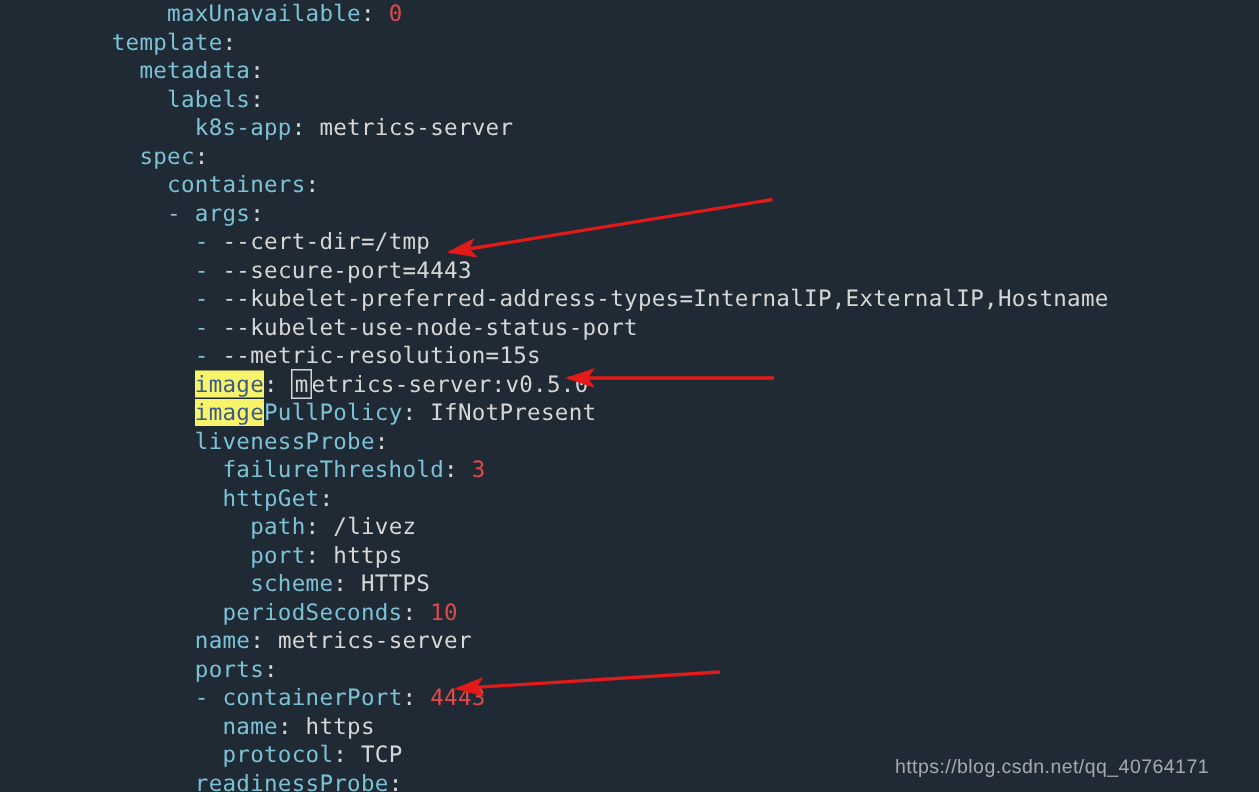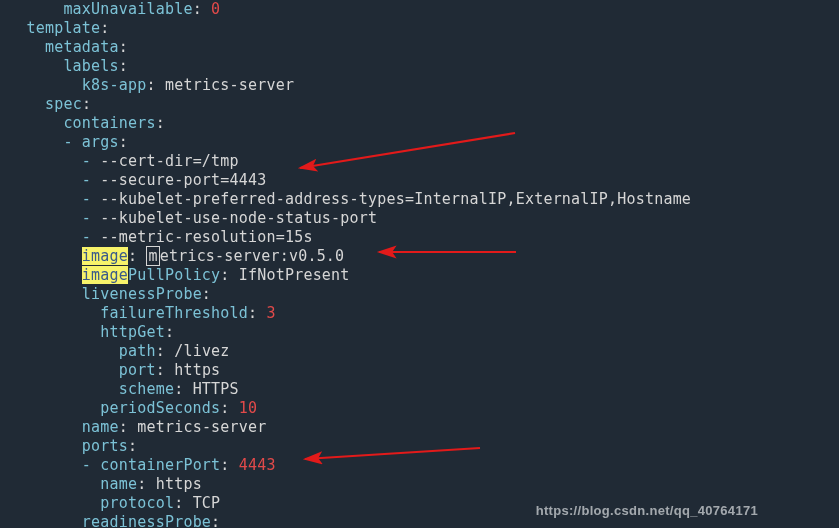--- a/index.html
+++ b/index.html
@@ -1,25 +1,25 @@
 <!DOCTYPE html>
 <html><head>
 <meta charset="utf-8">
 <style>
   html,body{margin:0;padding:0;background:#202a35;color:#d6d6d6;font-family:ui-monospace,Consolas,"DejaVu Sans Mono",monospace;font-size:15px;line-height:19px;}
-  .wrap{position:relative;width:768px;height:528px;overflow:hidden;background:#202a35;}
+  .wrap{position:relative;width:768px;height:528px;overflow:hidden;background:#202a35;padding-left:48px;}
   pre{margin:0;padding:0 0 0 8px;white-space:pre;font:inherit;letter-spacing:.2px;}
   .key{color:#7cc2d6;}
   .key-hl{color:#3a5a8a;background:#f7f36a;}
   .col{color:#d6d6d6;}
   .dash{color:#7cc2d6;}
   .num{color:#e24a4a;}
   .str{color:#d6d6d6;}
   .cursor-box{color:#d6d6d6;}
-  .watermark{position:absolute;right:10px;bottom:8px;color:#cfd3d6;font-family:Arial,Helvetica,sans-serif;font-size:13px;letter-spacing:.3px;opacity:.75;font-weight:bold;}
+  .watermark{position:absolute;right:10px;bottom:8px;color:#cfd3d6;font-family:Arial,Helvetica,sans-serif;font-size:13px;letter-spacing:.3px;opacity:.75;}
   .arrows{position:absolute;left:0;top:0;pointer-events:none;}
 </style>
 </head>
 <body>
 
 <div class="wrap">
 
 <pre>      <span class="key">maxUnavailable</span><span class="col">:</span> <span class="num">0</span>
   <span class="key">template</span><span class="col">:</span>
     <span class="key">metadata</span><span class="col">:</span>

